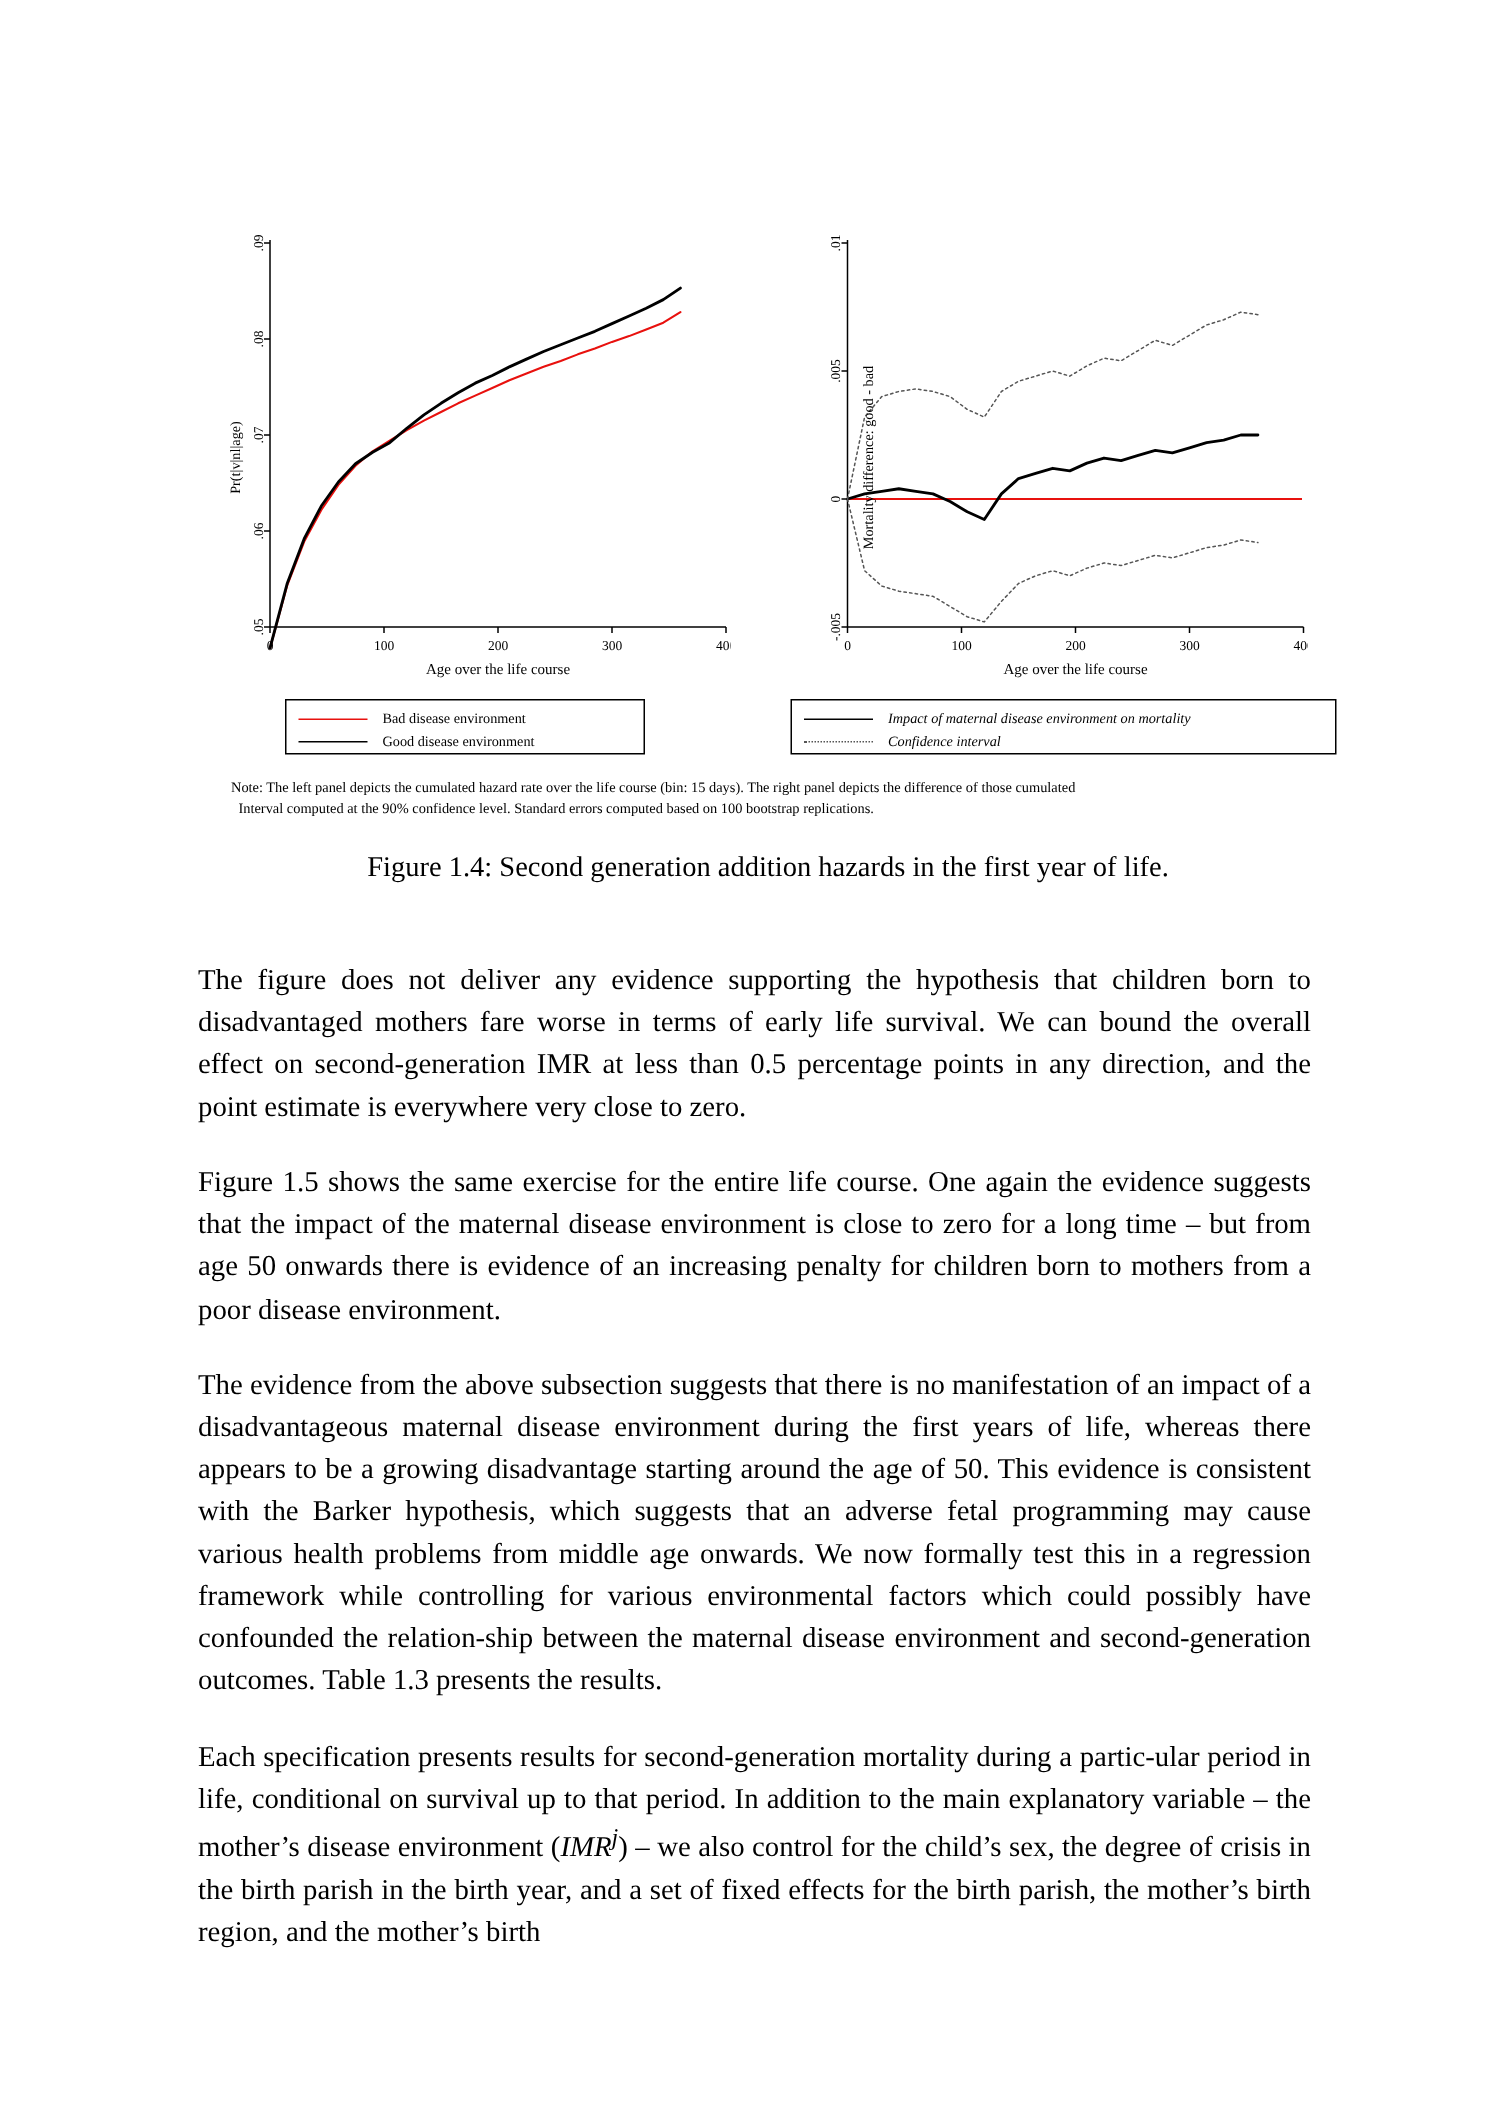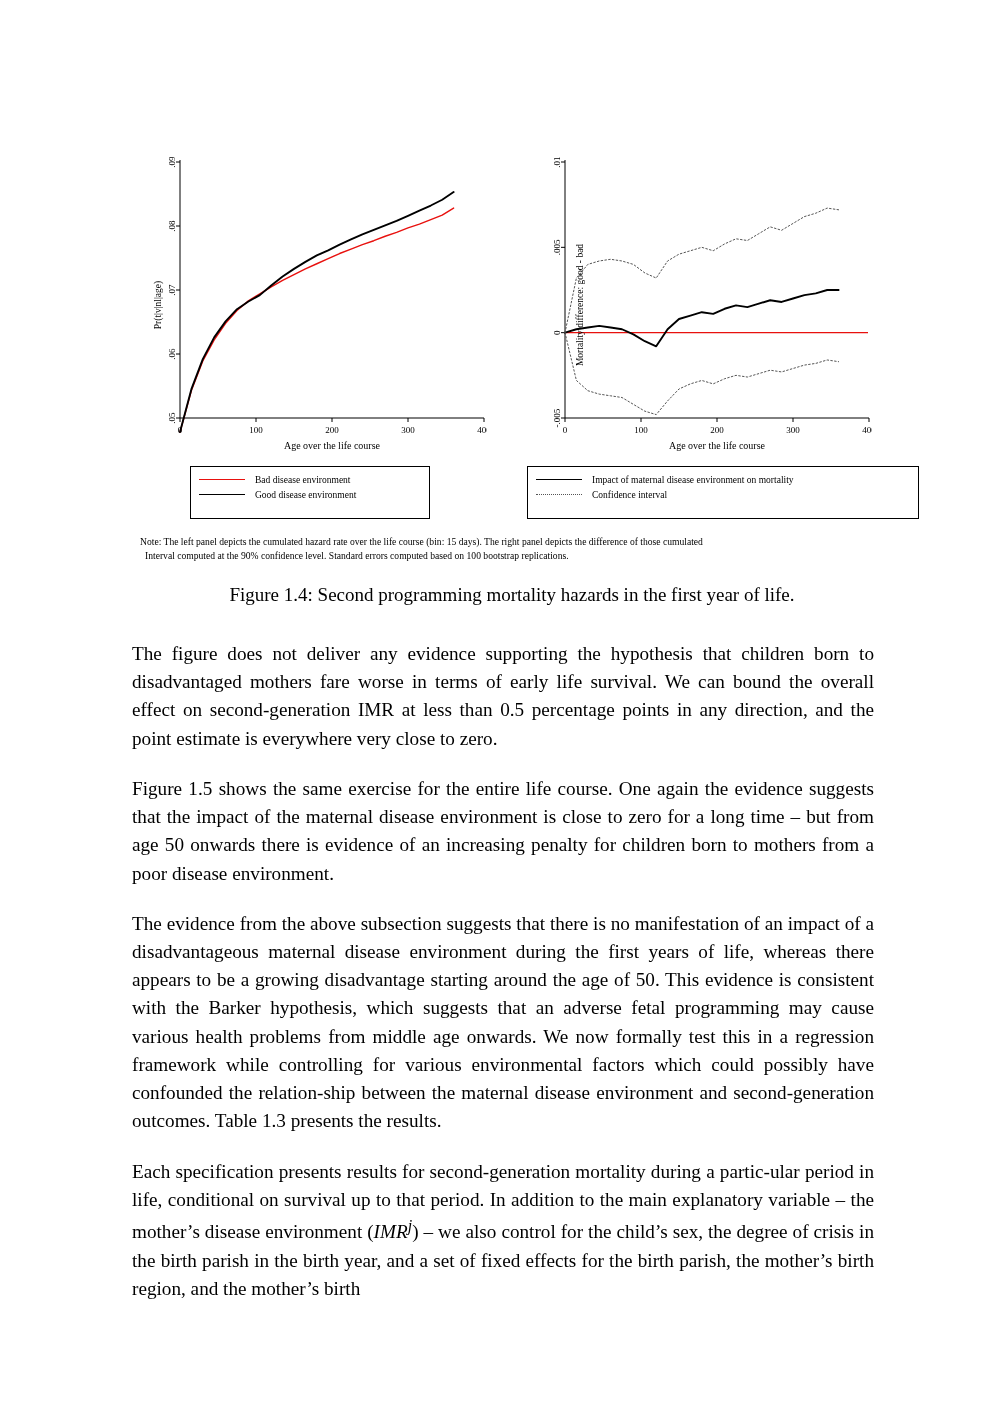--- a/index.html
+++ b/index.html
@@ -62,45 +62,45 @@
     left: 2px;
     top: 50%;
     transform-origin: center;
     transform: translateY(-50%) rotate(-90deg);
     white-space: nowrap;
     font-size: 9.5px;
   }
   .legend {
     margin-top: 6px;
     border: 1px solid #000;
-    padding: 5px 8px 16px 8px;
+    padding: 5px 8px 0 8px;
     box-sizing: border-box;
   }
   .legend.left { margin-left: 58px; width: 240px; }
-  .legend.right { margin-left: 10px; width: 392px; }
+  .legend.right { margin-left: 10px; width: 364px; font-style: italic; }
   .legrow {
     display: flex;
     align-items: center;
     font-size: 9.5px;
     height: 15px;
   }
   .swatch {
     display: inline-block;
     width: 46px;
     margin-right: 10px;
     flex: 0 0 46px;
   }
   .swatch i { display: block; height: 0; }
   .sw-red { border-top: 1.4px solid #e8110e; }
   .sw-black { border-top: 1.8px solid #000; }
   .sw-dot { border-top: 1.4px dotted #555; }
 
   .note {
     margin-top: 16px;
-    margin-left: 8px;
+    margin-left: 22px;
     font-size: 9.6px;
     line-height: 1.42;
     width: 720px;
   }
   .note .l2 { margin-left: 5px; }
   .figcaption {
     margin-top: 22px;
     text-align: center;
     font-size: 19px;
     width: 760px;
@@ -232,21 +232,21 @@
           </div>
         </div>
       </div>
     </div>
 
     <div class="note">
       <div>Note: The left panel depicts the cumulated hazard rate over the life course (bin: 15 days). The right panel depicts the difference of those cumulated</div>
       <div class="l2">Interval computed at the 90% confidence level. Standard errors computed based on 100 bootstrap replications.</div>
     </div>
 
-    <div class="figcaption">Figure 1.4: Second programming mortality hazards in the first year of life.</div>
+    <div class="figcaption">Figure 1.4: Second generation addition hazards in the first year of life.</div>
   </div>
 
   <div class="body">
     <p class="para">The figure does not deliver any evidence supporting the hypothesis that children born to disadvantaged mothers fare worse in terms of early life survival.  We can bound the overall effect on second-generation IMR at less than 0.5 percentage points in any direction, and the point estimate is everywhere very close to zero.</p>
     <p class="para">Figure 1.5 shows the same exercise for the entire life course. One again the evidence suggests that the impact of the maternal disease environment is close to zero for a long time – but from age 50 onwards there is evidence of an increasing penalty for children born to mothers from a poor disease environment.</p>
     <p class="para">The evidence from the above subsection suggests that there is no manifestation of an impact of a disadvantageous maternal disease environment during the first years of life, whereas there appears to be a growing disadvantage starting around the age of 50.  This evidence is consistent with the Barker hypothesis, which suggests that an adverse fetal programming may cause various health problems from middle age onwards. We now formally test this in a regression framework while controlling for various environmental factors which could possibly have confounded the relation-ship between the maternal disease environment and second-generation outcomes. Table 1.3 presents the results.</p>
     <p class="para"><span>Each specification presents results for second-generation mortality during a partic-ular period in life, conditional on survival up to that period. In addition to the main explanatory variable – the mother’s disease environment (</span><span class="mathit">IMR</span><sup class="mathit">j</sup><span>) – we also control for the child’s sex, the degree of crisis in the birth parish in the birth year, and a set of fixed effects for the birth parish, the mother’s birth region, and the mother’s birth</span></p>
   </div>
 
 </div>

